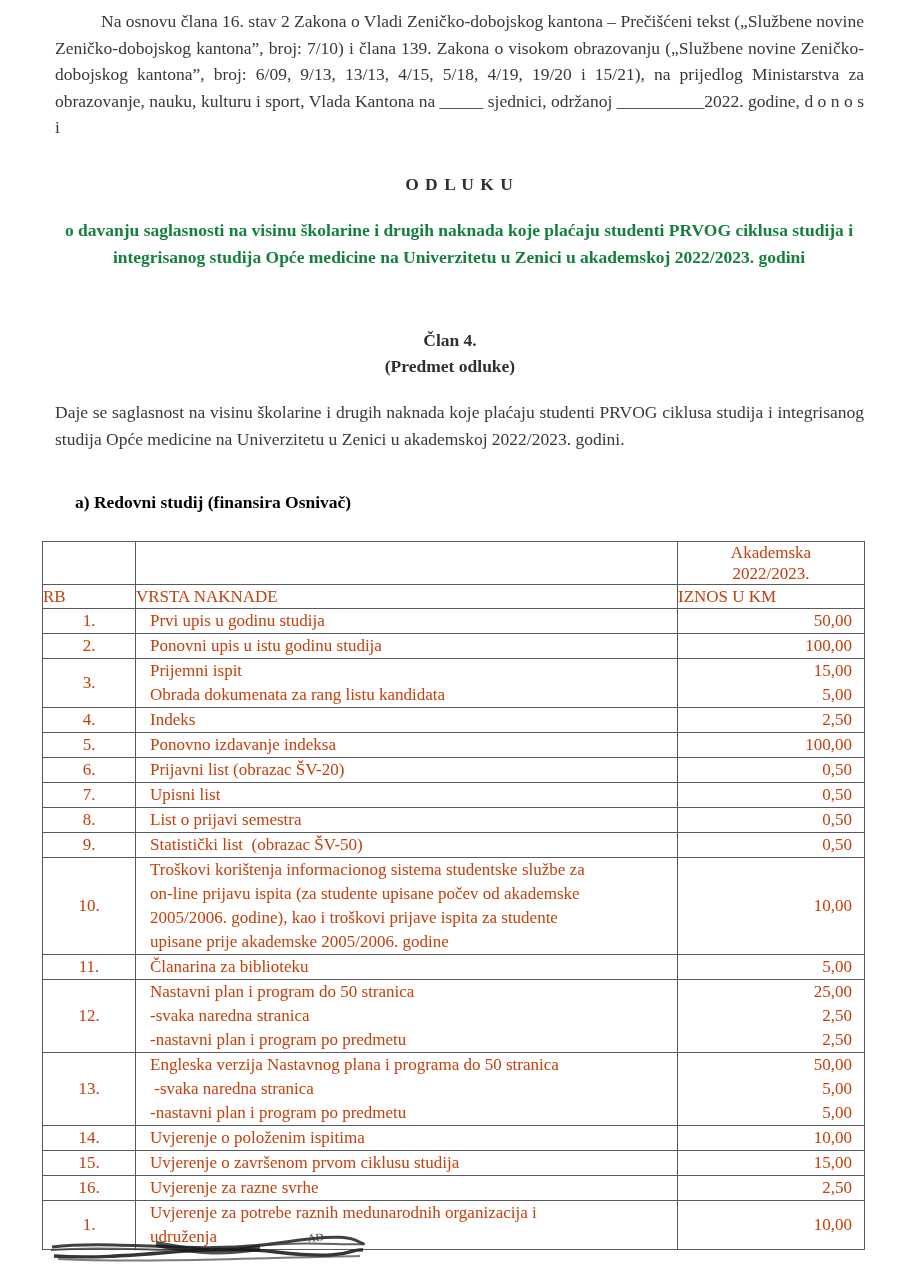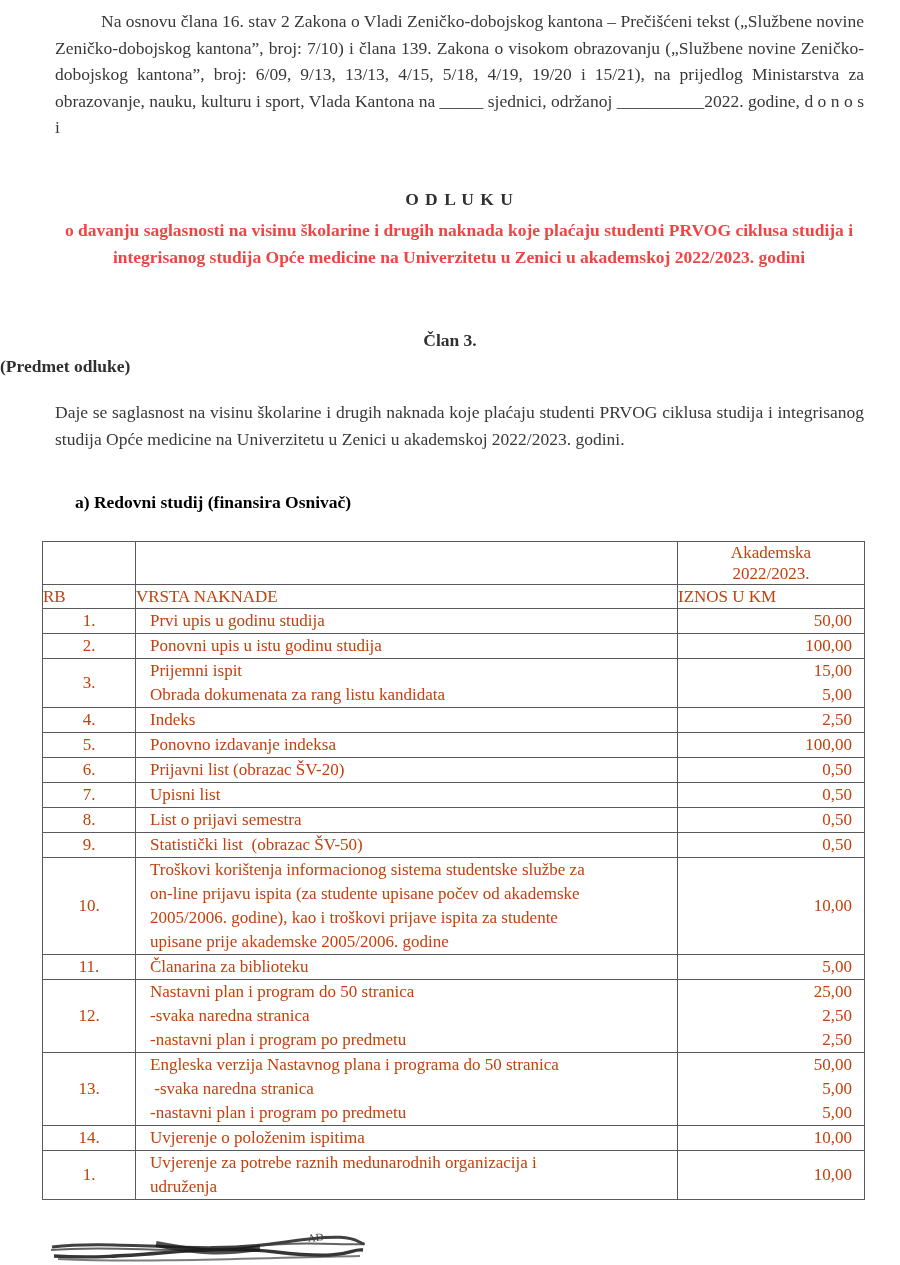--- a/index.html
+++ b/index.html
@@ -11,36 +11,36 @@
     position:relative;
     overflow:hidden;
   }
   .abs { position:absolute; }
 
   .intro {
     top:8px; left:55px; right:36px;
     font-size:17.5px; line-height:26.5px;
     text-align:justify; text-indent:46px;
   }
-  .title-block { top:189px; left:55px; right:36px; text-align:center;font-family:Liberation Serif, serif; }
+  .title-block { top:174px; left:55px; right:36px; text-align:center;font-family:Liberation Serif, serif; }
   .decision-title {
     font-weight:bold; font-size:17.5px; color:#303030;
     letter-spacing:1px;
   }
   .decision-subtitle {
     top:217px; left:52px; right:34px;
     font-weight:bold; font-size:17.5px; line-height:26.5px;
-    text-align:center; color:#ef4444;
+    text-align:center; color:#15803d;
   }
   .article-heading {
     top:330px; left:0; right:0; text-align:center;
     font-weight:bold; font-size:17.5px; color:#303030;
   }
   .article-subheading {
-    top:356px; left:0; right:0; 
+    top:356px; left:0; right:0; text-align:center;
     font-weight:bold; font-size:17.5px; color:#303030;
   }
   .article-paragraph {
     top:399px; left:55px; right:36px;
     font-size:17.5px; line-height:26.5px; text-align:justify;
   }
   .section-label {
     top:492px; left:75px;
     font-weight:bold; font-size:17.5px; color:#000000;
   }
@@ -71,21 +71,21 @@
 <body>
 
 <p class="abs intro">Na osnovu člana 16. stav 2 Zakona o Vladi Zeničko-dobojskog kantona – Prečišćeni tekst („Službene novine Zeničko-dobojskog kantona”, broj: 7/10) i člana 139. Zakona o visokom obrazovanju („Službene novine Zeničko-dobojskog kantona”, broj: 6/09, 9/13, 13/13, 4/15, 5/18, 4/19, 19/20  i 15/21), na prijedlog Ministarstva za obrazovanje, nauku, kulturu i sport, Vlada Kantona na _____ sjednici, održanoj __________2022. godine, d o n o s i</p>
 
 <div class="abs title-block">
   <span class="decision-title">O D L U K U</span>
 </div>
 
 <p class="abs decision-subtitle">o davanju saglasnosti na visinu školarine i drugih naknada koje plaćaju studenti PRVOG ciklusa studija i integrisanog studija Opće medicine na Univerzitetu u Zenici u akademskoj 2022/2023. godini</p>
 
-<div class="abs article-heading">Član 3.</div>
+<div class="abs article-heading">Član 4.</div>
 <div class="abs article-subheading">(Predmet odluke)</div>
 
 <p class="abs article-paragraph">Daje se saglasnost na visinu školarine i drugih naknada koje plaćaju studenti PRVOG ciklusa studija i integrisanog studija Opće medicine na Univerzitetu u Zenici u akademskoj 2022/2023. godini.</p>
 
 <div class="abs section-label">a) Redovni studij (finansira Osnivač)</div>
 
 <table class="fee-table">
   <colgroup>
     <col class="col-rb">
       <col class="col-desc">
@@ -236,20 +236,38 @@
       <tr>
         <td class="rb">14.</td>
         <td class="desc">
           <div class="line">Uvjerenje o položenim ispitima</div>
         </td>
         <td class="amt">
           <div class="line">10,00</div>
         </td>
       </tr>
       <tr>
+        <td class="rb">15.</td>
+        <td class="desc">
+          <div class="line">Uvjerenje o završenom prvom ciklusu studija</div>
+        </td>
+        <td class="amt">
+          <div class="line">15,00</div>
+        </td>
+      </tr>
+      <tr>
+        <td class="rb">16.</td>
+        <td class="desc">
+          <div class="line">Uvjerenje za razne svrhe</div>
+        </td>
+        <td class="amt">
+          <div class="line">2,50</div>
+        </td>
+      </tr>
+      <tr>
         <td class="rb">1.</td>
         <td class="desc">
           <div class="line">Uvjerenje za potrebe raznih medunarodnih organizacija i</div>
           <div class="line">udruženja</div>
         </td>
         <td class="amt">10,00</td>
       </tr>
     </tbody>
 </table>
 

